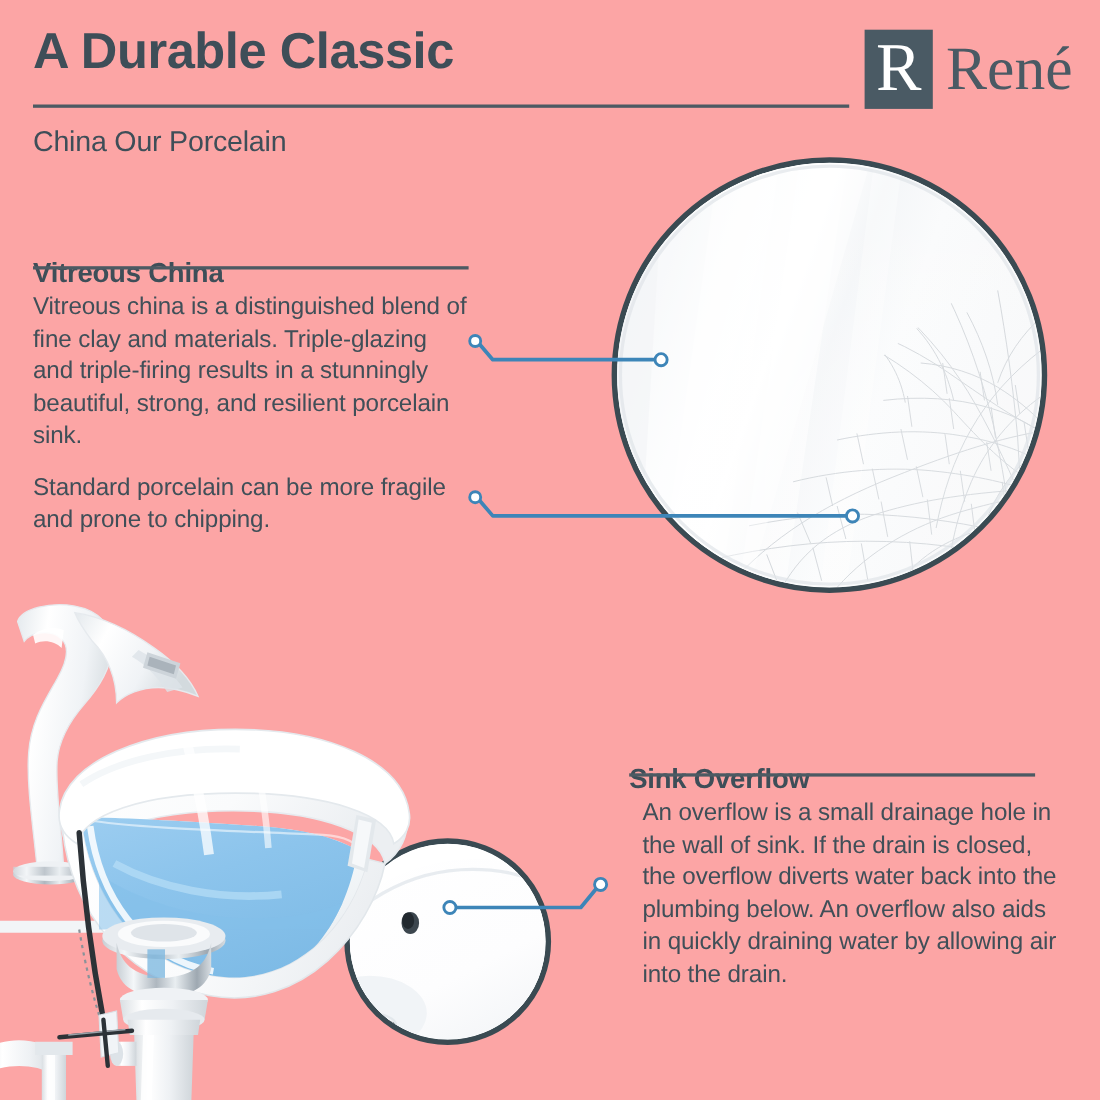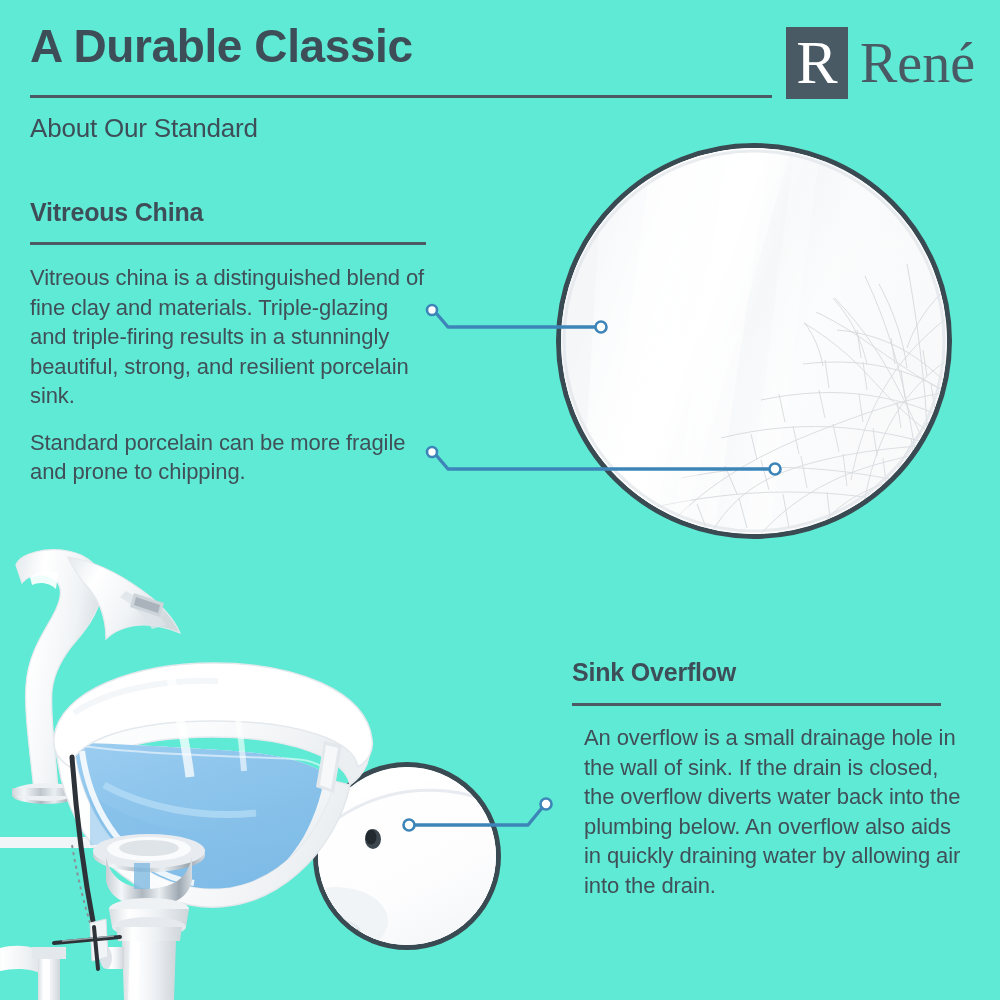--- a/index.html
+++ b/index.html
@@ -9,21 +9,21 @@
     background: #ffffff;
   }
   body {
     font-family: "Liberation Sans", sans-serif;
     -webkit-font-smoothing: antialiased;
   }
   #page {
     position: relative;
     width: 1000px;
     height: 1000px;
-    background: #5eead4;
+    background: #fca5a5;
     overflow: hidden;
   }
 
   
   .main-title {
     position: absolute;
     left: 30px;
     top: 22px;
     font-size: 46px;
     font-weight: bold;
@@ -89,20 +89,21 @@
   }
 
   
   .section-heading {
     position: absolute;
     font-size: 25px;
     font-weight: bold;
     color: #3e4e58;
     letter-spacing: -0.2px;
     white-space: nowrap;
+    margin-top: 36px;
   }
   .section-rule {
     position: absolute;
     height: 3px;
     background: #4c5a63;
   }
   .body-text {
     position: absolute;
     font-size: 22px;
     line-height: 29.5px;
@@ -166,21 +167,21 @@
 </style>
 </head>
 <body>
 
 <div id="page">
 
   <div class="main-title">A Durable Classic</div>
 
   <div class="header-rule"></div>
 
-  <div class="subtitle">About Our Standard</div>
+  <div class="subtitle">China Our Porcelain</div>
 
   <div class="logo">
     <div class="logo-mark">
       <div class="glyph">R</div>
     </div>
     <div class="logo-word">René</div>
   </div>
 
   <div class="section-heading" id="vc-heading">Vitreous China</div>
   <div class="section-rule" id="vc-rule"></div>

